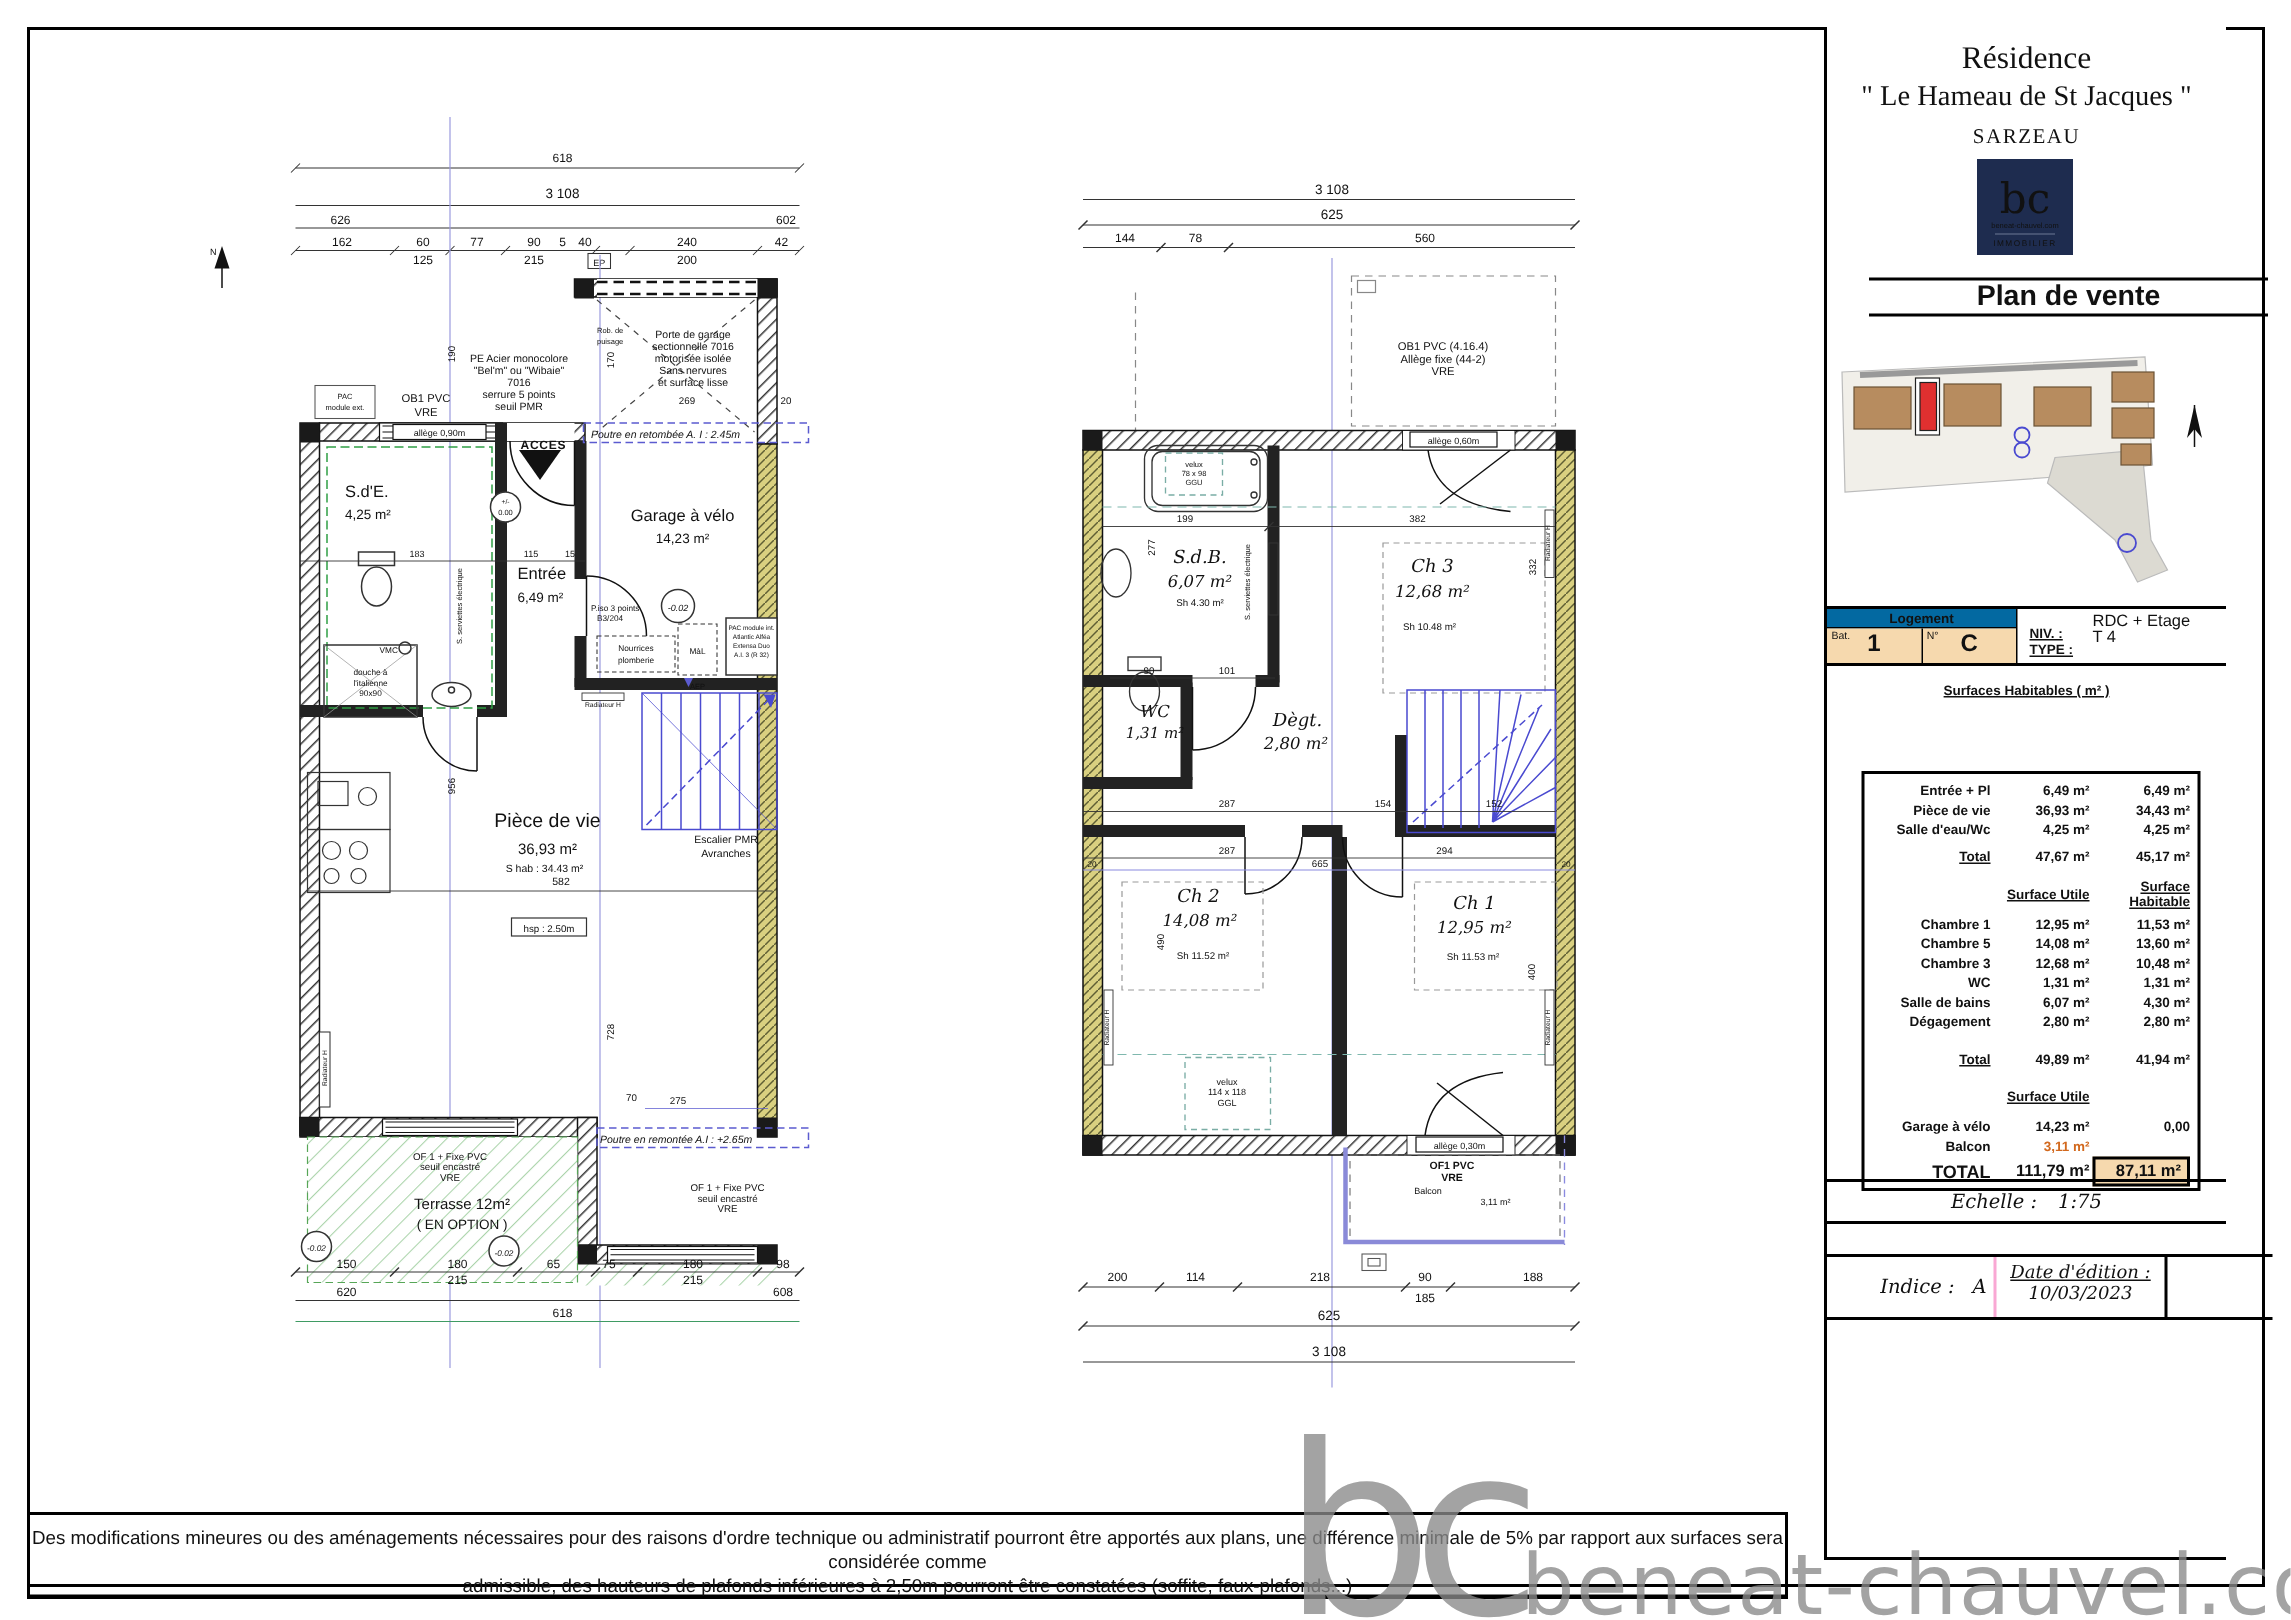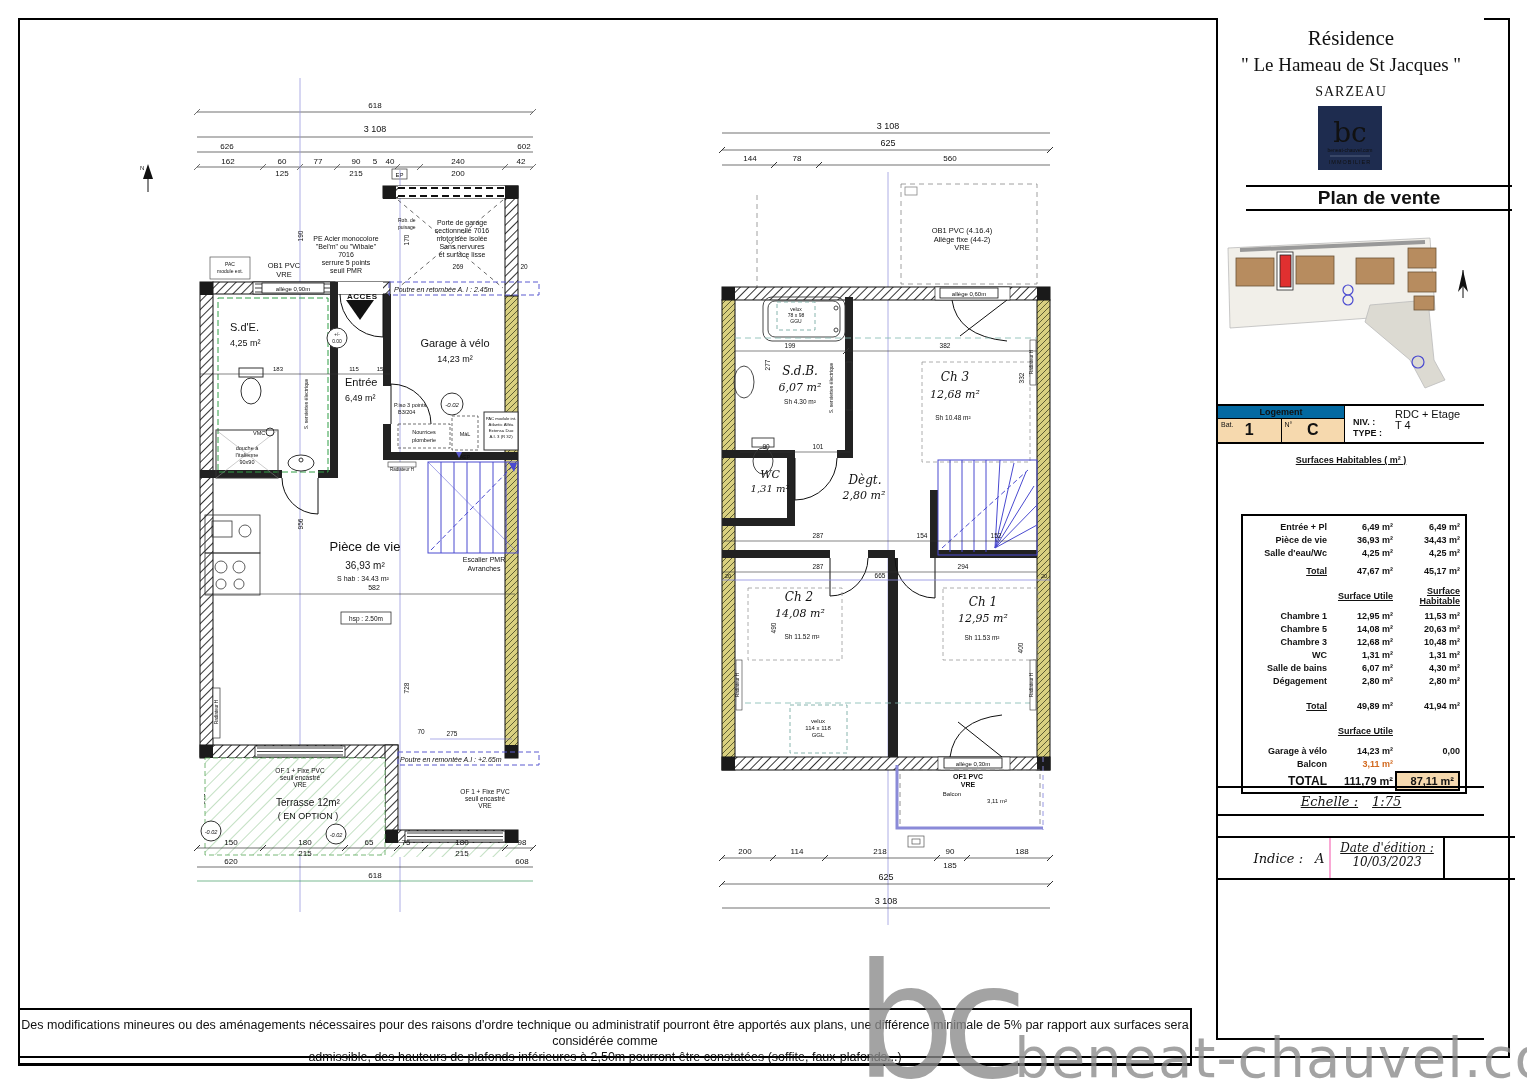--- a/index.html
+++ b/index.html
@@ -25,37 +25,37 @@
                border-top:2px solid #000;border-bottom:2px solid #000;display:flex;font-size:9px;}
   .lg-left{width:126px;border-right:1px solid #000;display:flex;flex-direction:column;}
   .lg-head{height:12px;background:#0369a1;text-align:center;font-weight:bold;border-bottom:1px solid #000;line-height:12px;}
   .lg-cells{flex:1;display:flex;}
   .lg-cell{flex:1;background:#f6d9ae;position:relative;}
   .lg-cell+.lg-cell{border-left:1px solid #000;}
   .lg-small{position:absolute;left:3px;top:2px;font-size:7px;}
   .lg-big{position:absolute;left:0;top:2px;width:100%;text-align:center;font-size:16px;font-weight:bold;}
   .lg-right{flex:1;padding:2px 0 0 8px;}
   .lg-row{display:flex;height:11px;align-items:center;}
-  .lg-lab{width:42px;font-weight:bold;font-size:9px;margin-top:17px;}
+  .lg-lab{width:42px;font-weight:bold;text-decoration:underline;font-size:9px;margin-top:17px;}
   .lg-val{font-size:11px;}
   .tb-surftitle{top:437px;font-size:9px;font-weight:bold;text-decoration:underline;}
   .sbox{position:absolute;left:23px;top:452px;width:222px;height:276px;border:2px solid #000;
         font-size:9px;font-weight:bold;margin-top:44px;}
   .srow{display:flex;height:13px;align-items:center;}
   .c1{width:84px;text-align:right;}
   .c2{width:66px;text-align:right;}
   .c3{flex:1;text-align:right;padding-right:5px;}
   .u{text-decoration:underline;}
   .orange{color:#d2691e;}
   .grand{height:22px;}
   .grand .c1{font-size:12px;}
   .grand .c2{font-size:11px;}
   .tanbox{display:inline-block;background:#f6d9ae;border:2px solid #000;padding:2px 4px 2px 14px;font-size:11px;}
   .tb-echelle{position:absolute;left:0;top:768px;width:100%;height:26px;border-top:2px solid #000;
-              border-bottom:2px solid #000;display:flex;justify-content:center;align-items:center;gap:14px;text-decoration:underline;}
+              border-bottom:2px solid #000;display:flex;justify-content:center;align-items:center;gap:14px;}
   .script{font-family:"DejaVu Serif",serif;font-style:italic;}
   .tb-echelle span{font-size:13px;}
   .tb-indice{position:absolute;left:0;top:818px;width:100%;height:40px;border-top:2px solid #000;
              border-bottom:2px solid #000;display:flex;padding-left:31px;}
   .ind-cell1{flex:1;display:flex;justify-content:center;align-items:center;gap:12px;font-size:13px;}
   .ind-cell2{width:112px;border-left:2px solid #f9a8d4;border-right:2px solid #000;text-align:center;
              font-size:12px;padding-top:3px;}
   .ind-cell3{width:70px;}
   
   .disclaimer{position:absolute;left:18px;top:1008px;width:1170px;height:46px;border:2px solid #000;
@@ -658,21 +658,21 @@
       </div>
     <div style="height:7px"></div>
     <div class="srow">
         <span class="c1">Chambre 1</span>
         <span class="c2">12,95 m²</span>
         <span class="c3">11,53 m²</span>
       </div>
     <div class="srow">
         <span class="c1">Chambre 5</span>
         <span class="c2">14,08 m²</span>
-        <span class="c3">20,63 m²</span>
+        <span class="c3">13,60 m²</span>
       </div>
     <div class="srow">
         <span class="c1">Chambre 3</span>
         <span class="c2">12,68 m²</span>
         <span class="c3">10,48 m²</span>
       </div>
     <div class="srow">
         <span class="c1">WC</span>
         <span class="c2">1,31 m²</span>
         <span class="c3">1,31 m²</span>

